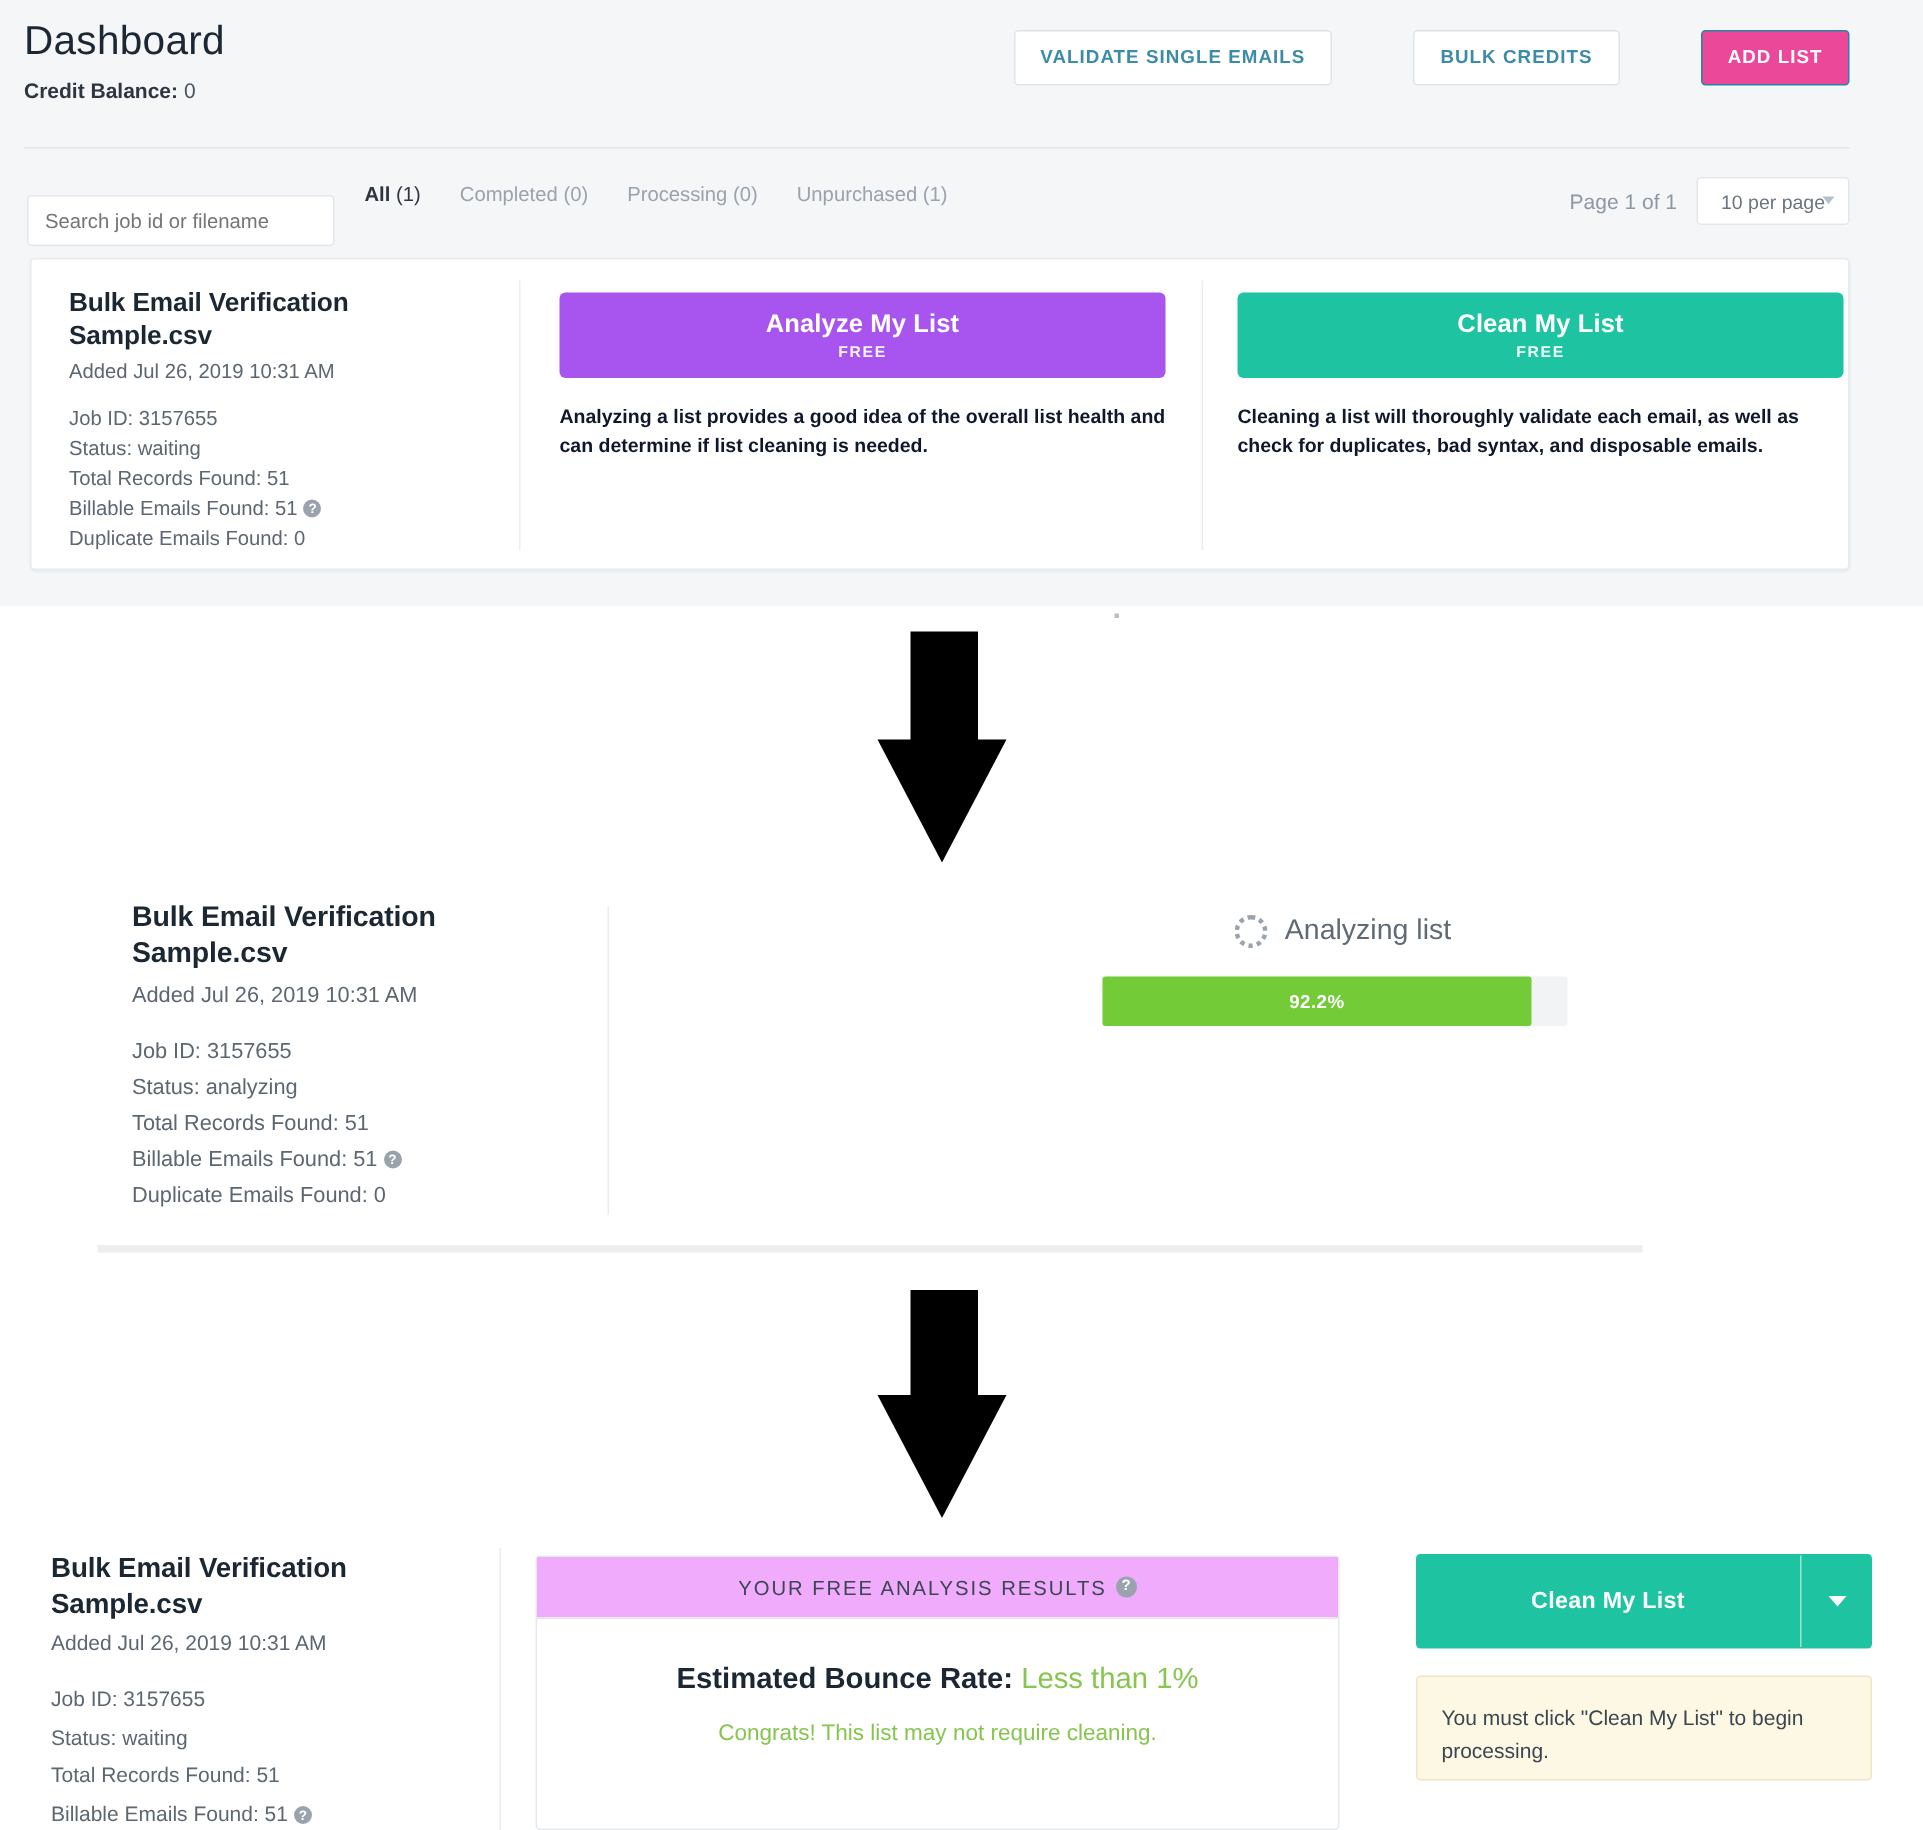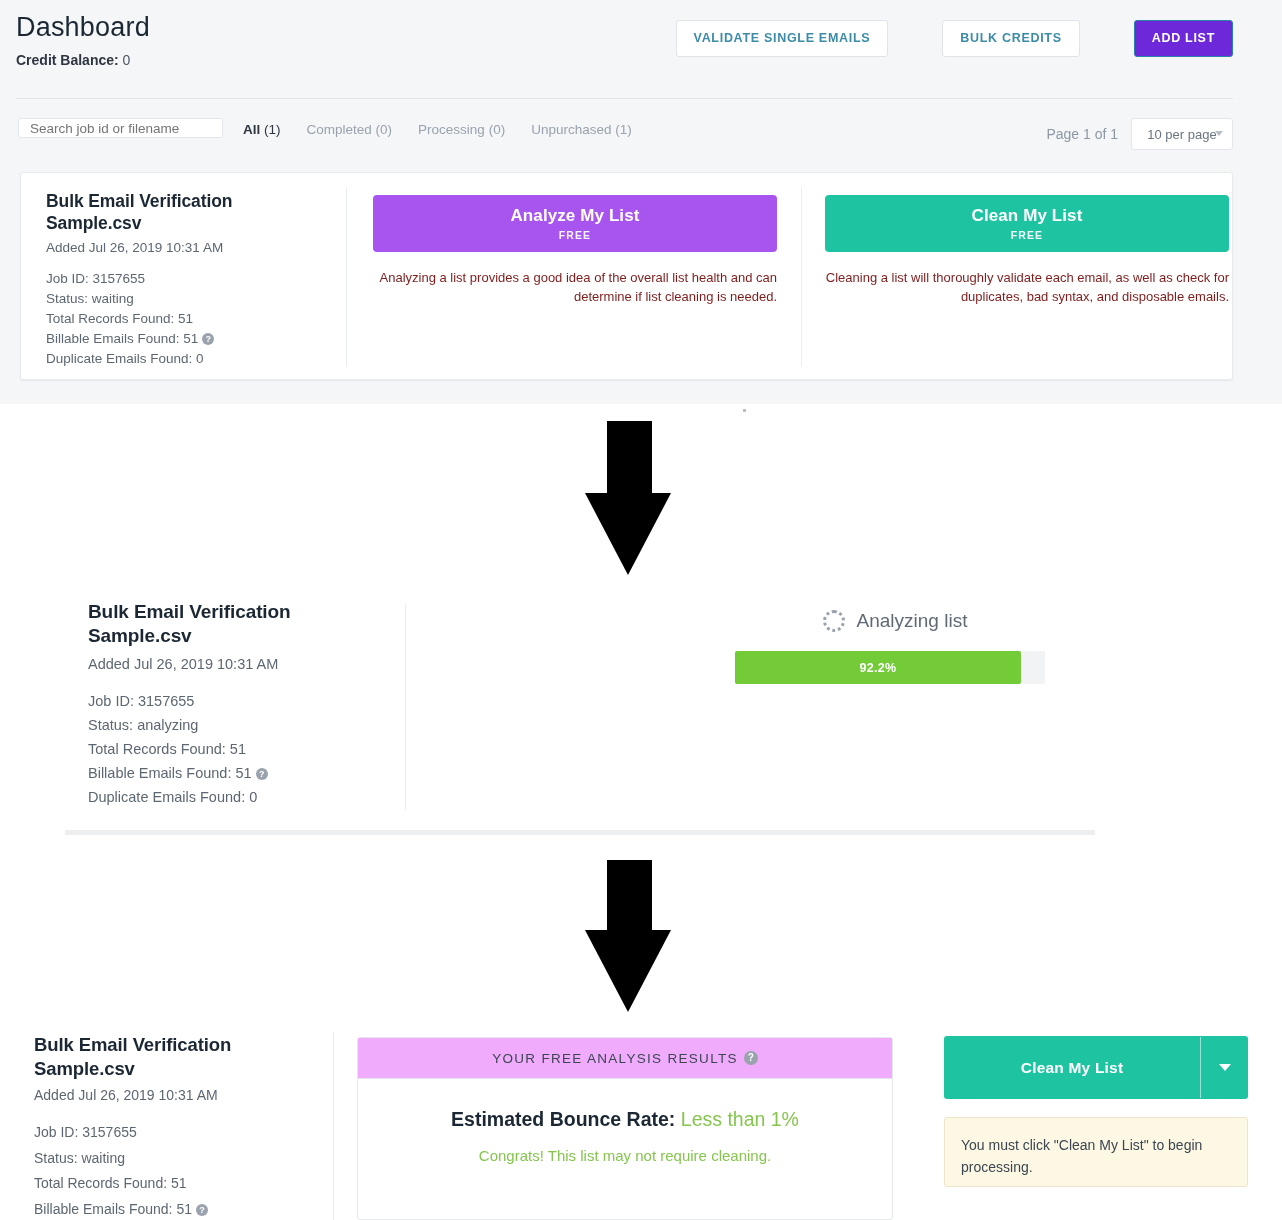--- a/index.html
+++ b/index.html
@@ -29,30 +29,30 @@
   #header-actions{
     position:absolute;right:49px;top:20px;display:flex;gap:10px;align-items:flex-start;
   }
   .hdr-btn{
     border:1px solid #e0e4e9;background:#ffffff;border-radius:3px;
     font-size:12.5px;font-weight:700;letter-spacing:.7px;
     color:#3c8ca8;padding:11px 17px;cursor:pointer;line-height:1;
     font-family:"Liberation Sans",sans-serif;
     margin-left:44px;
   }
-  .hdr-btn.primary{background:#6d28d9;border-color:#2784a8;color:#ffffff;}
+  .hdr-btn.primary{background:#ec4899;border-color:#2784a8;color:#ffffff;}
 
   #toolbar-divider{
     position:absolute;left:16px;top:98px;width:1217px;height:1px;background:#e2e6ea;
   }
   #toolbar{
     position:absolute;left:0;top:114px;width:1282px;height:40px;
   }
   #search-input{
-    position:absolute;left:18px;top:4px;width:205px;height:20px;
+    position:absolute;left:18px;top:16px;width:205px;height:34px;
     border:1px solid #e3e7ec;border-radius:3px;background:#fff;
     font-size:13.5px;color:#8e98a4;padding:0 11px;box-sizing:border-box;
     font-family:"Liberation Sans",sans-serif;outline:none;
   }
   #filter-tabs{position:absolute;left:243px;top:8px;display:flex;gap:26px;text-align:center;}
   .filter-tab{font-size:13.5px;color:#9aa3ad;cursor:pointer;white-space:nowrap;}
   .filter-tab.active{color:#2f3640;}
   .filter-tab.active .ft-label{font-weight:700;}
   #pager{position:absolute;right:49px;top:4px;display:flex;align-items:center;gap:13px;}
   #page-indicator{font-size:14px;color:#8e98a4;}
@@ -85,21 +85,21 @@
 
   .action-col{position:absolute;top:22px;width:404px;}
   .action-btn{
     width:100%;height:57px;border-radius:4px;border:0;cursor:pointer;
     display:flex;flex-direction:column;align-items:center;justify-content:center;gap:3px;
     color:#fff;font-family:"Liberation Sans",sans-serif;
   }
   .action-btn .ab-title{font-size:17px;font-weight:700;letter-spacing:.1px;}
   .action-btn .ab-sub{font-size:10.5px;font-weight:700;letter-spacing:1.1px;opacity:.93;}
   .action-desc{
-    margin-top:17px;font-size:13px;color:#7f1d1d;line-height:1.45;text-align:right;
+    margin-top:17px;font-size:13px;color:#0f172a;line-height:1.45;text-align:left;font-weight:bold;
   }
 
   
   .big-arrow{position:absolute;}
   .big-arrow .shaft{position:absolute;background:#000;}
   .big-arrow .head{position:absolute;width:0;height:0;border-left:43px solid transparent;
     border-right:43px solid transparent;border-top:82px solid #000;}
   #speck{position:absolute;left:743px;top:409px;width:3px;height:3px;background:#b9bfc6;}
 
   

